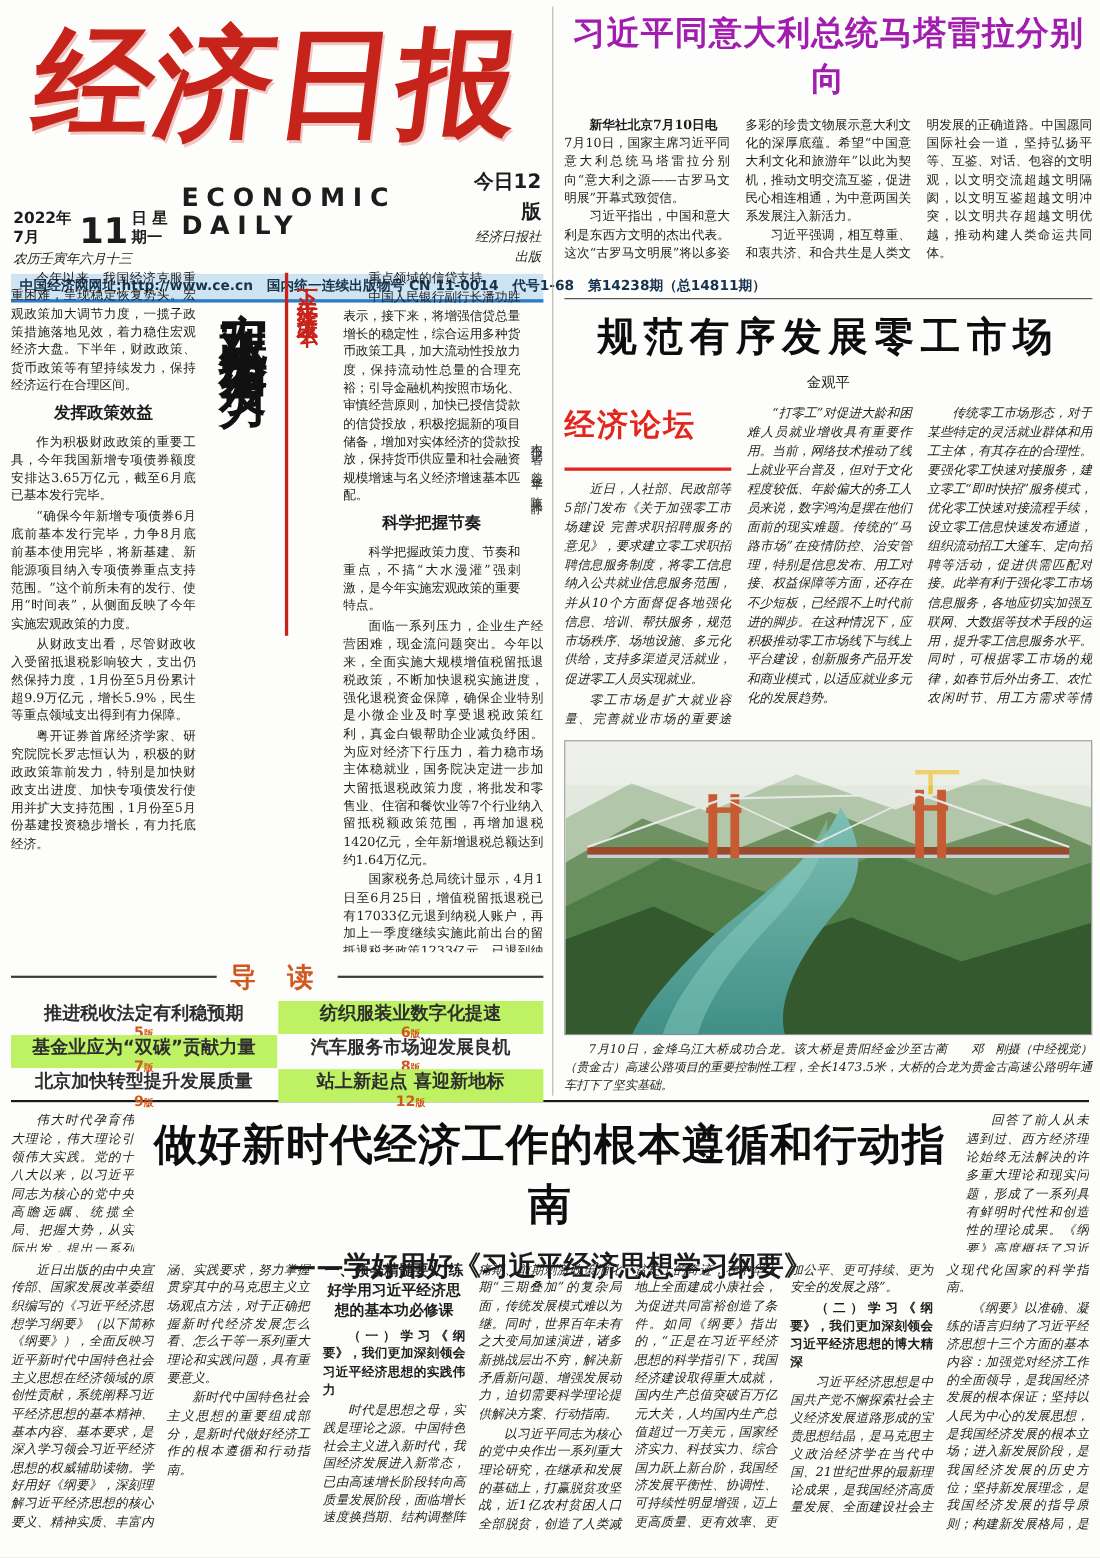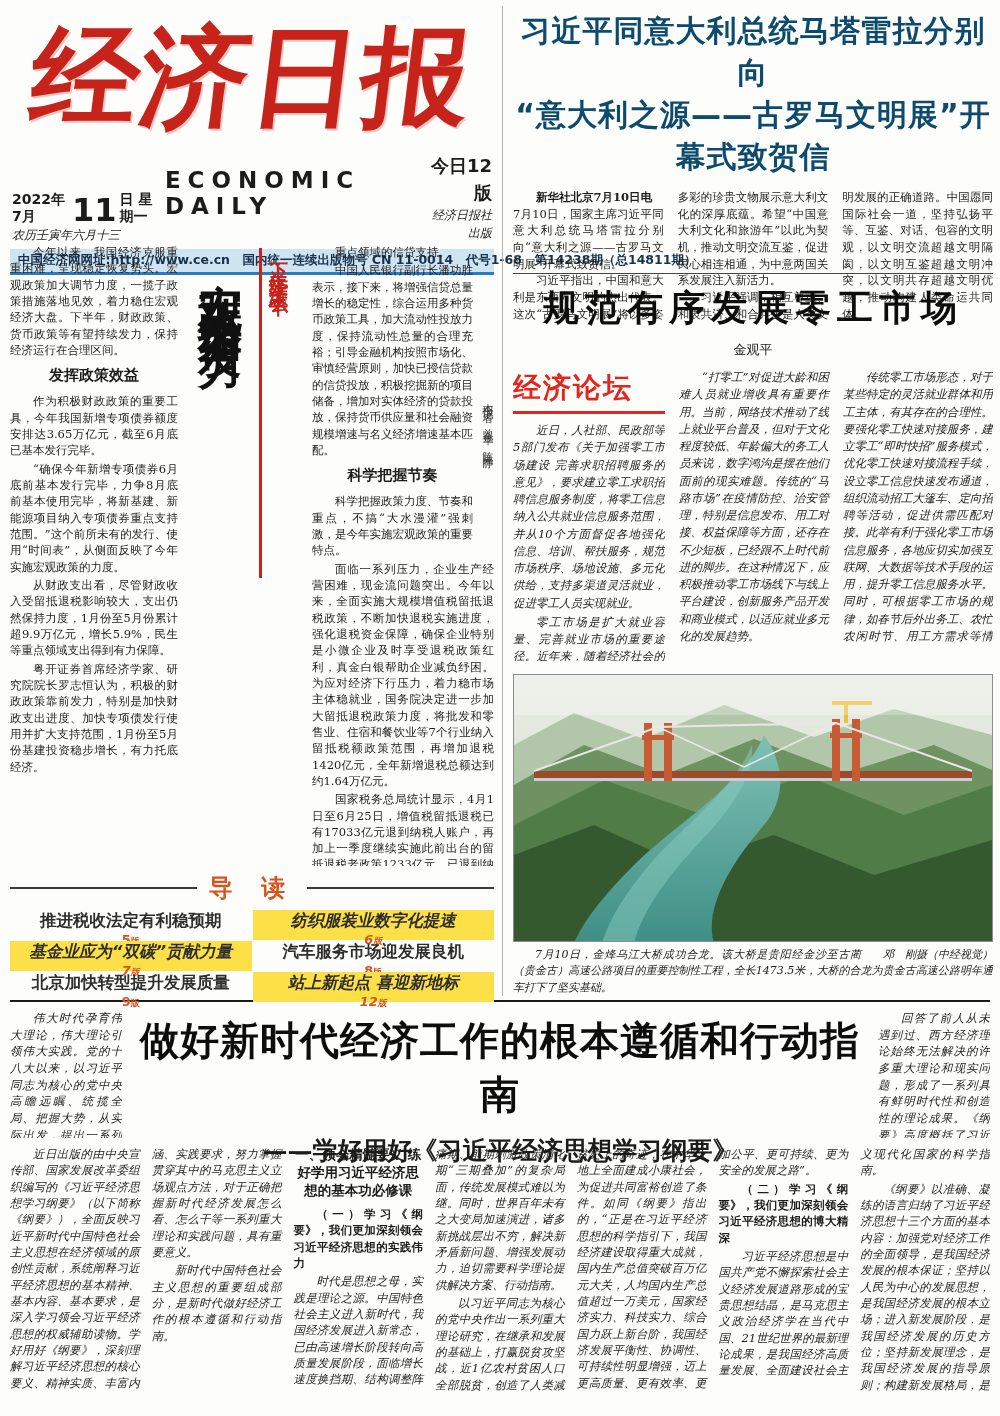--- a/index.html
+++ b/index.html
@@ -44,40 +44,40 @@
   .macro-c2{flex:1;overflow:hidden;padding-left:6px;}
 
   
   .daodu{height:126px;margin-top:4px;}
   .daodu-titlerow{display:flex;align-items:center;gap:12px;margin:2px 0 6px;}
   .daodu-dash{flex:1;border-top:2px solid #3a3a3a;}
   .daodu-title{color:#d2571f;font-size:24px;font-weight:900;letter-spacing:10px;}
   .daodu-grid{display:grid;grid-template-columns:1fr 1fr;grid-auto-rows:30px;gap:1px;}
   .ditem{display:flex;align-items:center;justify-content:space-between;padding:0 8px;font-size:16.5px;
          font-weight:bold;color:#2e2e2e;flex-direction:column;}
-  .ditem.hl{background:#fde047;font-style:italic;}
+  .ditem.hl{background:#bef264;}
   .dpage{color:#d2571f;font-size:13px;font-weight:bold;white-space:nowrap;}
   .dpage .ban{font-size:9px;}
 
   
   .toparticle{height:268px;border-bottom:1px solid #444;box-sizing:border-box;padding-top:4px;}
-  .tr-h{font-size:30px;font-weight:900;text-align:center;line-height:1.4;letter-spacing:1px;color:#0c4a6e;}
+  .tr-h{font-size:30px;font-weight:900;text-align:center;line-height:1.4;letter-spacing:1px;color:#a21caf;}
   .tr-cols{column-count:3;column-gap:14px;margin-top:11px;height:148px;overflow:hidden;}
   .tr-cols p{margin:0;text-indent:2em;font-size:11.5px;line-height:1.45;text-align:justify;
              font-family:"DejaVu Serif",serif;}
   .tr-cols b{font-weight:bold;}
 
   
   .gig{height:402px;box-sizing:border-box;padding-top:10px;}
   .gig-h{font-size:36px;font-weight:900;text-align:center;letter-spacing:6px;color:#0d0d0d;}
   .gig-by{text-align:center;font-size:13px;font-family:"DejaVu Serif",serif;margin:8px 0 10px;}
   .gig-body{display:flex;gap:14px;height:292px;overflow:hidden;}
   .gig-colA{width:152px;overflow:hidden;}
   .forum{color:#e3261d;font-size:28px;font-weight:900;letter-spacing:2px;border-bottom:3px solid #e3261d;
-         padding-bottom:4px;margin-bottom:8px;white-space:nowrap;}
+         padding-bottom:20px;margin-bottom:8px;white-space:nowrap;}
   .gig p{margin:0 0 2px;text-indent:2em;font-size:11.5px;line-height:1.5;text-align:justify;
          font-style:italic;font-family:"DejaVu Serif",serif;}
   .gig-colB{flex:1;column-count:2;column-gap:14px;overflow:hidden;}
 
   
   .photo{height:268px;border:1px solid #8c8c8c;overflow:hidden;margin-top:2px;}
   .caption{font-size:11px;font-style:italic;font-family:"DejaVu Serif",serif;line-height:1.5;
            text-align:justify;margin-top:5px;text-indent:2em;}
   .credit{white-space:nowrap;float:right;}
 
@@ -185,21 +185,20 @@
             <span class="dpage"><span>12</span><span class="ban">版</span></span>
           </div>
         </div>
       </div>
     </div>
 
     <div class="rhalf">
 
       <div class="toparticle">
         <div class="tr-h">习近平同意大利总统马塔雷拉分别向</div>
-        <div class="tr-h">“意大利之源——古罗马文明展”开幕式致贺信</div>
         <div class="tr-cols">
           <p><b>新华社北京7月10日电</b><span>　7月10日，国家主席习近平同意大利总统马塔雷拉分别向“意大利之源——古罗马文明展”开幕式致贺信。</span></p>
           <p>习近平指出，中国和意大利是东西方文明的杰出代表。这次“古罗马文明展”将以多姿多彩的珍贵文物展示意大利文化的深厚底蕴。希望“中国意大利文化和旅游年”以此为契机，推动文明交流互鉴，促进民心相连相通，为中意两国关系发展注入新活力。</p>
           <p>习近平强调，相互尊重、和衷共济、和合共生是人类文明发展的正确道路。中国愿同国际社会一道，坚持弘扬平等、互鉴、对话、包容的文明观，以文明交流超越文明隔阂，以文明互鉴超越文明冲突，以文明共存超越文明优越，推动构建人类命运共同体。</p>
 
         </div>
       </div>
 
       <div class="gig">
         <div class="gig-h">规范有序发展零工市场</div>

